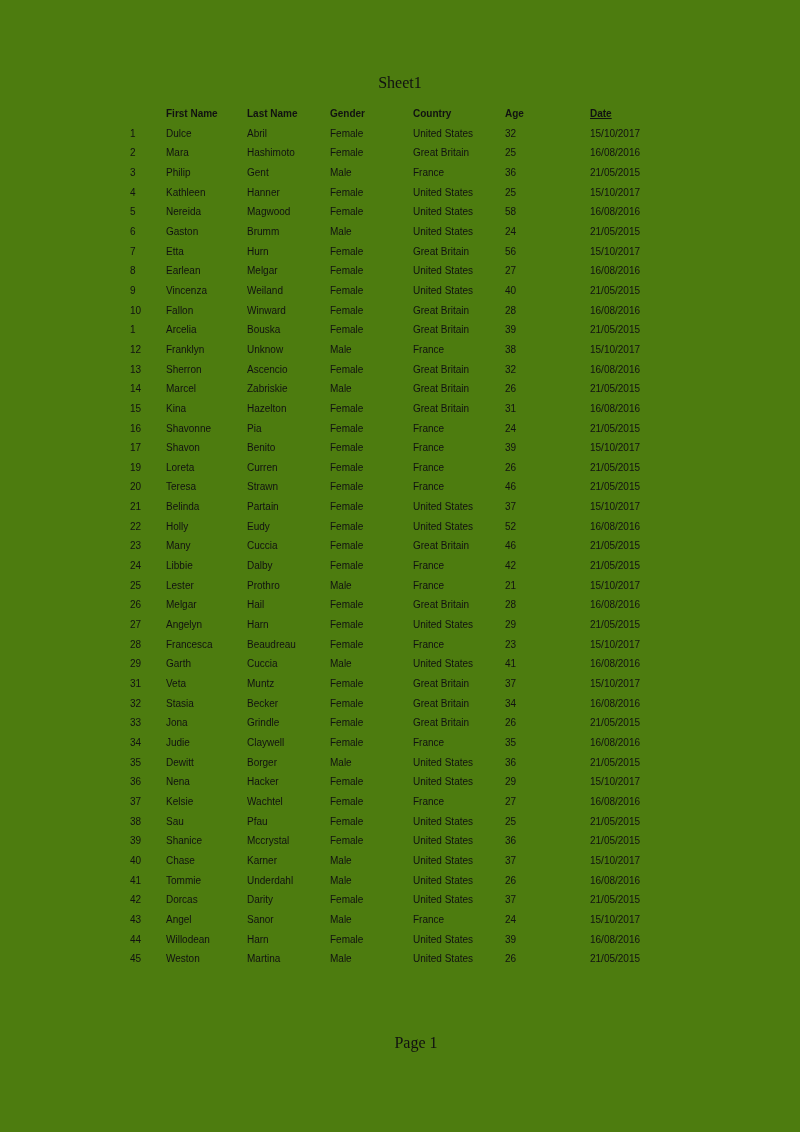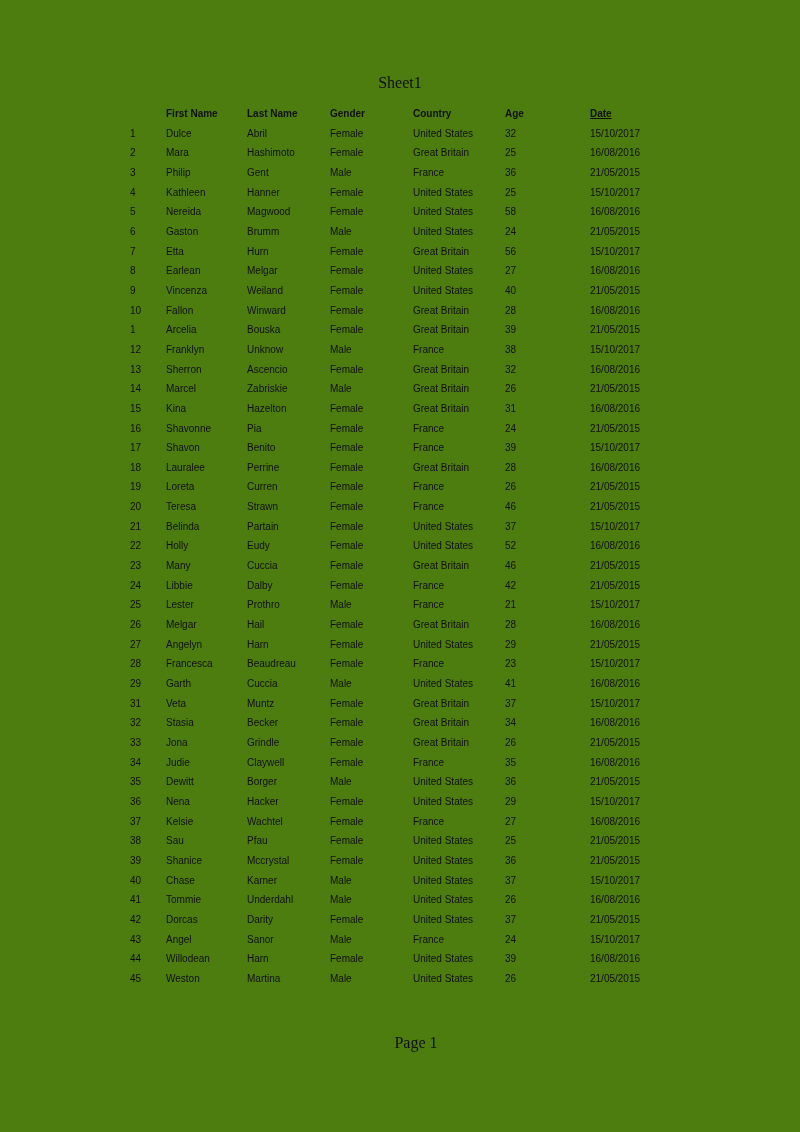--- a/index.html
+++ b/index.html
@@ -241,29 +241,20 @@
         <tr>
           <td class="cell-num">17</td>
           <td>Shavon</td>
           <td>Benito</td>
           <td>Female</td>
           <td>France</td>
           <td class="cell-age">39</td>
           <td>15/10/2017</td>
         </tr>
         <tr>
-          <td class="cell-num">18</td>
-          <td>Lauralee</td>
-          <td>Perrine</td>
-          <td>Female</td>
-          <td>Great Britain</td>
-          <td class="cell-age">28</td>
-          <td>16/08/2016</td>
-        </tr>
-        <tr>
           <td class="cell-num">19</td>
           <td>Loreta</td>
           <td>Curren</td>
           <td>Female</td>
           <td>France</td>
           <td class="cell-age">26</td>
           <td>21/05/2015</td>
         </tr>
         <tr>
           <td class="cell-num">20</td>

